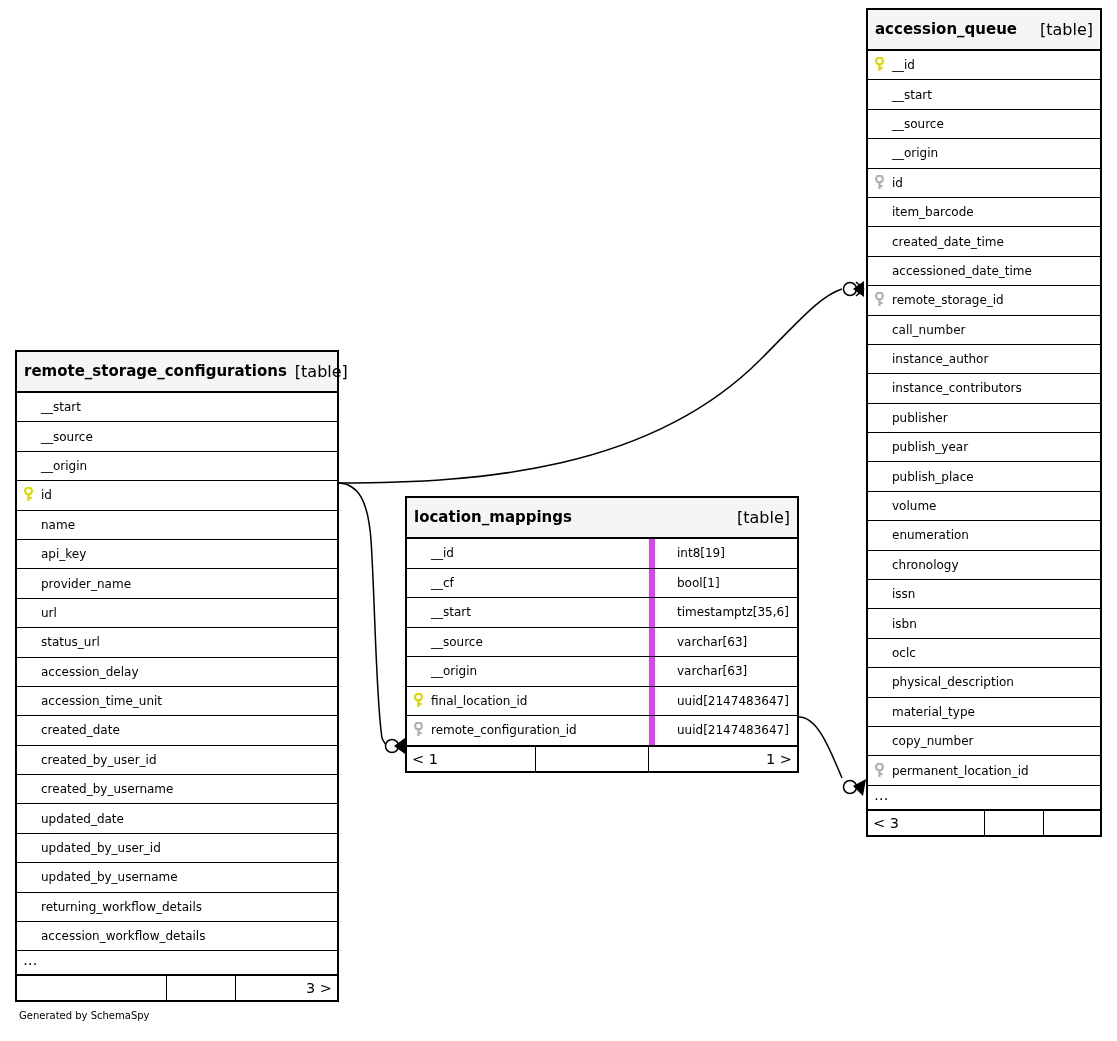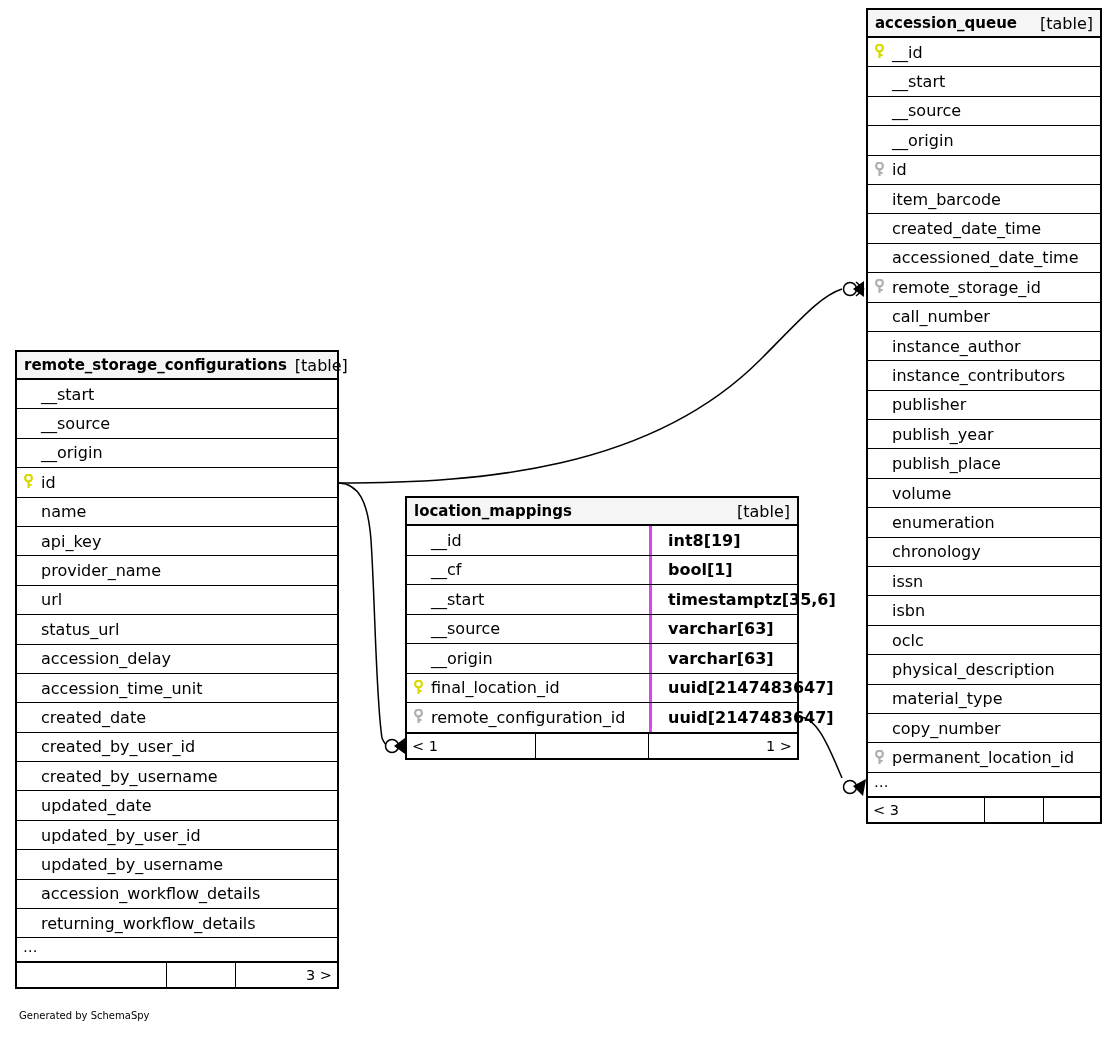--- a/index.html
+++ b/index.html
@@ -32,21 +32,21 @@
     position: absolute;
     border: 2px solid #000000;
     background: #ffffff;
     box-sizing: border-box;
     z-index: 10;
   }
   .table-title {
     background: #f5f5f5;
     border-bottom: 2px solid #000000;
     box-sizing: border-box;
-    height: 28px;
+    height: 41px;
     line-height: 29px;
     padding: 0 7px;
     display: flex;
     align-items: center;
     justify-content: space-between;
     white-space: nowrap;
   }
   .table-title .tname {
     font-weight: bold;
     font-size: 15px;
@@ -57,41 +57,40 @@
     font-size: 16px;
     color: #000;
     padding-left: 8px;
   }
   .row {
     display: flex;
     align-items: stretch;
     height: 29.4px;
     border-bottom: 1px solid #000000;
     box-sizing: border-box;
-    font-size: 16px;
+    font-size: 12px;
     color: #000;
     white-space: nowrap;
   }
   .row:last-child { border-bottom: none; }
   .cell-name {
     display: flex;
     align-items: center;
     padding-left: 6px;
     flex: 1 1 auto;
     min-width: 0;
     overflow: hidden;
   }
   .cell-type {
     display: flex;
     align-items: center;
-    padding-left: 16px;
-    border-left: 3px solid #d946ef;
+    padding-left: 22px;
+    border-left: 6px solid #d946ef;
     box-sizing: border-box;
     flex: 0 0 auto;
-    font-weight: bold;
   }
   .keyslot {
     width: 22px;
     flex: 0 0 22px;
     display: flex;
     align-items: center;
     justify-content: center;
   }
   .label { padding-left: 2px; }
   .row.ellipsis {
@@ -373,25 +372,25 @@
     <div class="row">
       <span class="keyslot"></span>
       <span class="cell-name label">updated_by_user_id</span>
     </div>
     <div class="row">
       <span class="keyslot"></span>
       <span class="cell-name label">updated_by_username</span>
     </div>
     <div class="row">
       <span class="keyslot"></span>
+      <span class="cell-name label">returning_workflow_details</span>
+    </div>
+    <div class="row">
+      <span class="keyslot"></span>
       <span class="cell-name label">accession_workflow_details</span>
-    </div>
-    <div class="row">
-      <span class="keyslot"></span>
-      <span class="cell-name label">returning_workflow_details</span>
     </div>
     <div class="row ellipsis">…</div>
     <div class="footer-row">
       <div class="footer-cell" style="flex:0 0 150px;"></div>
       <div class="footer-cell" style="flex:0 0 69px;"></div>
       <div class="footer-cell rightal" style="flex:1 1 auto;">3 &gt;</div>
     </div>
   </div>
 
   <div class="table-box" id="tbl-location_mappings">

